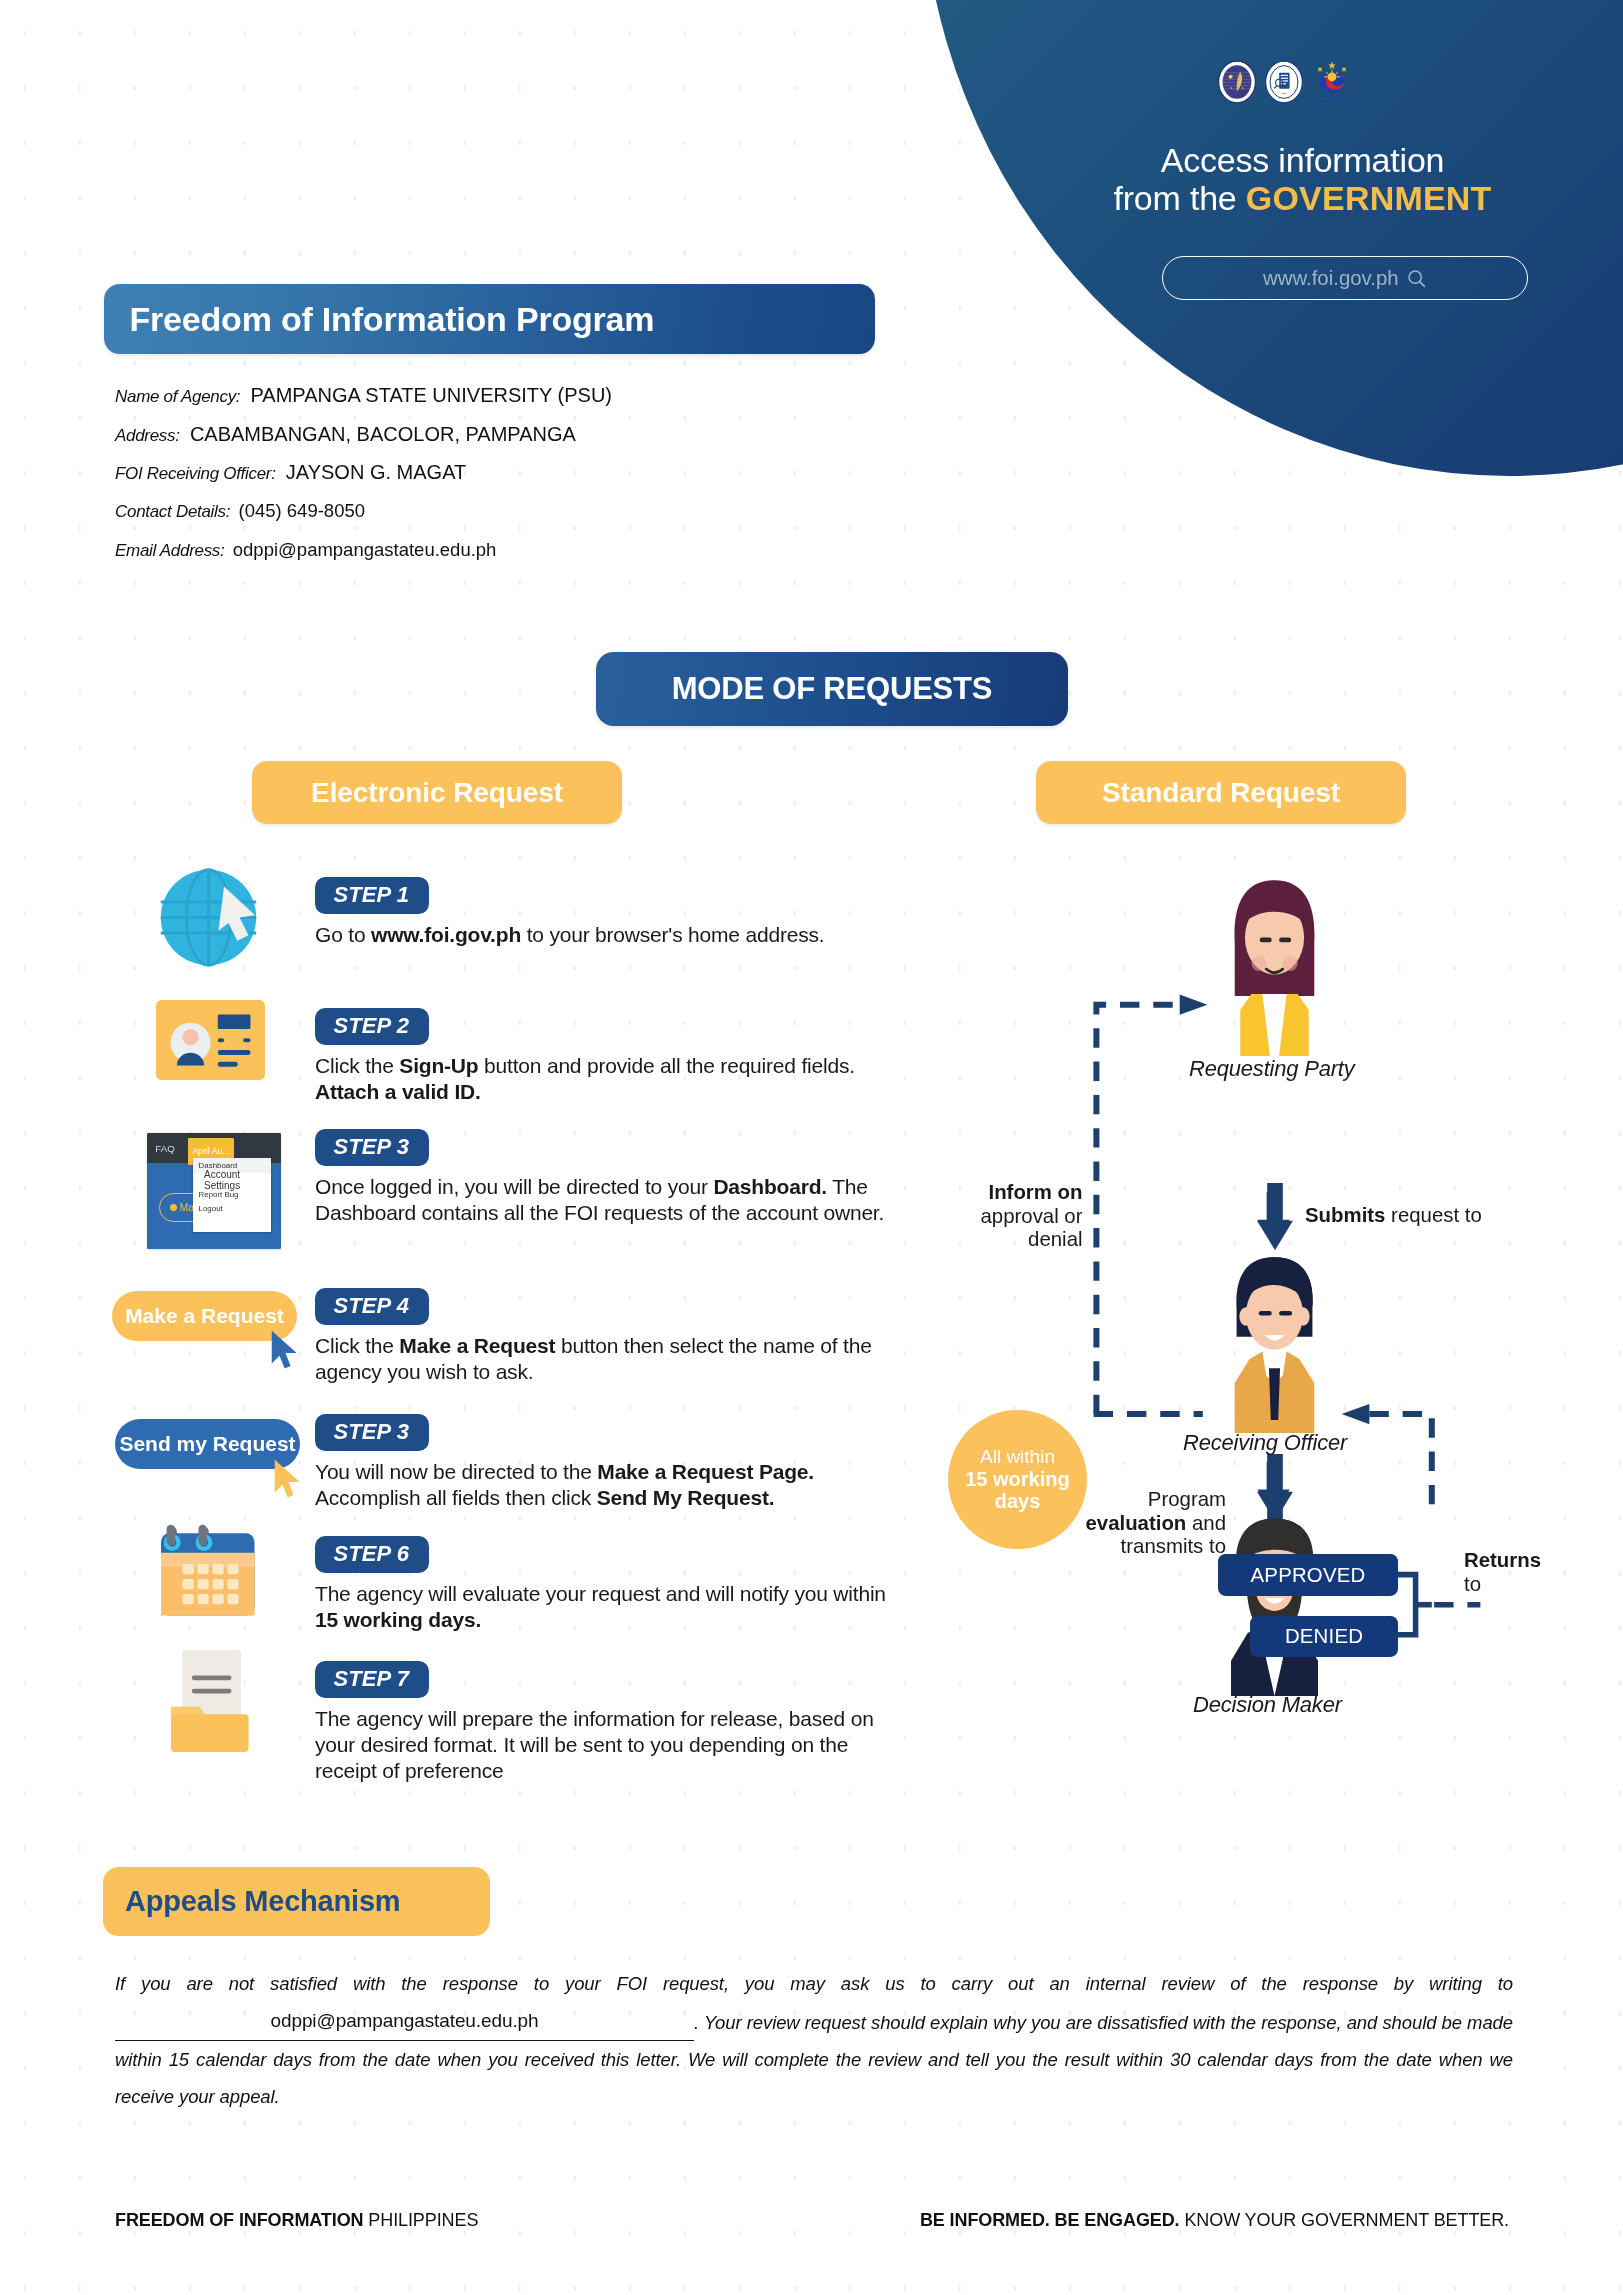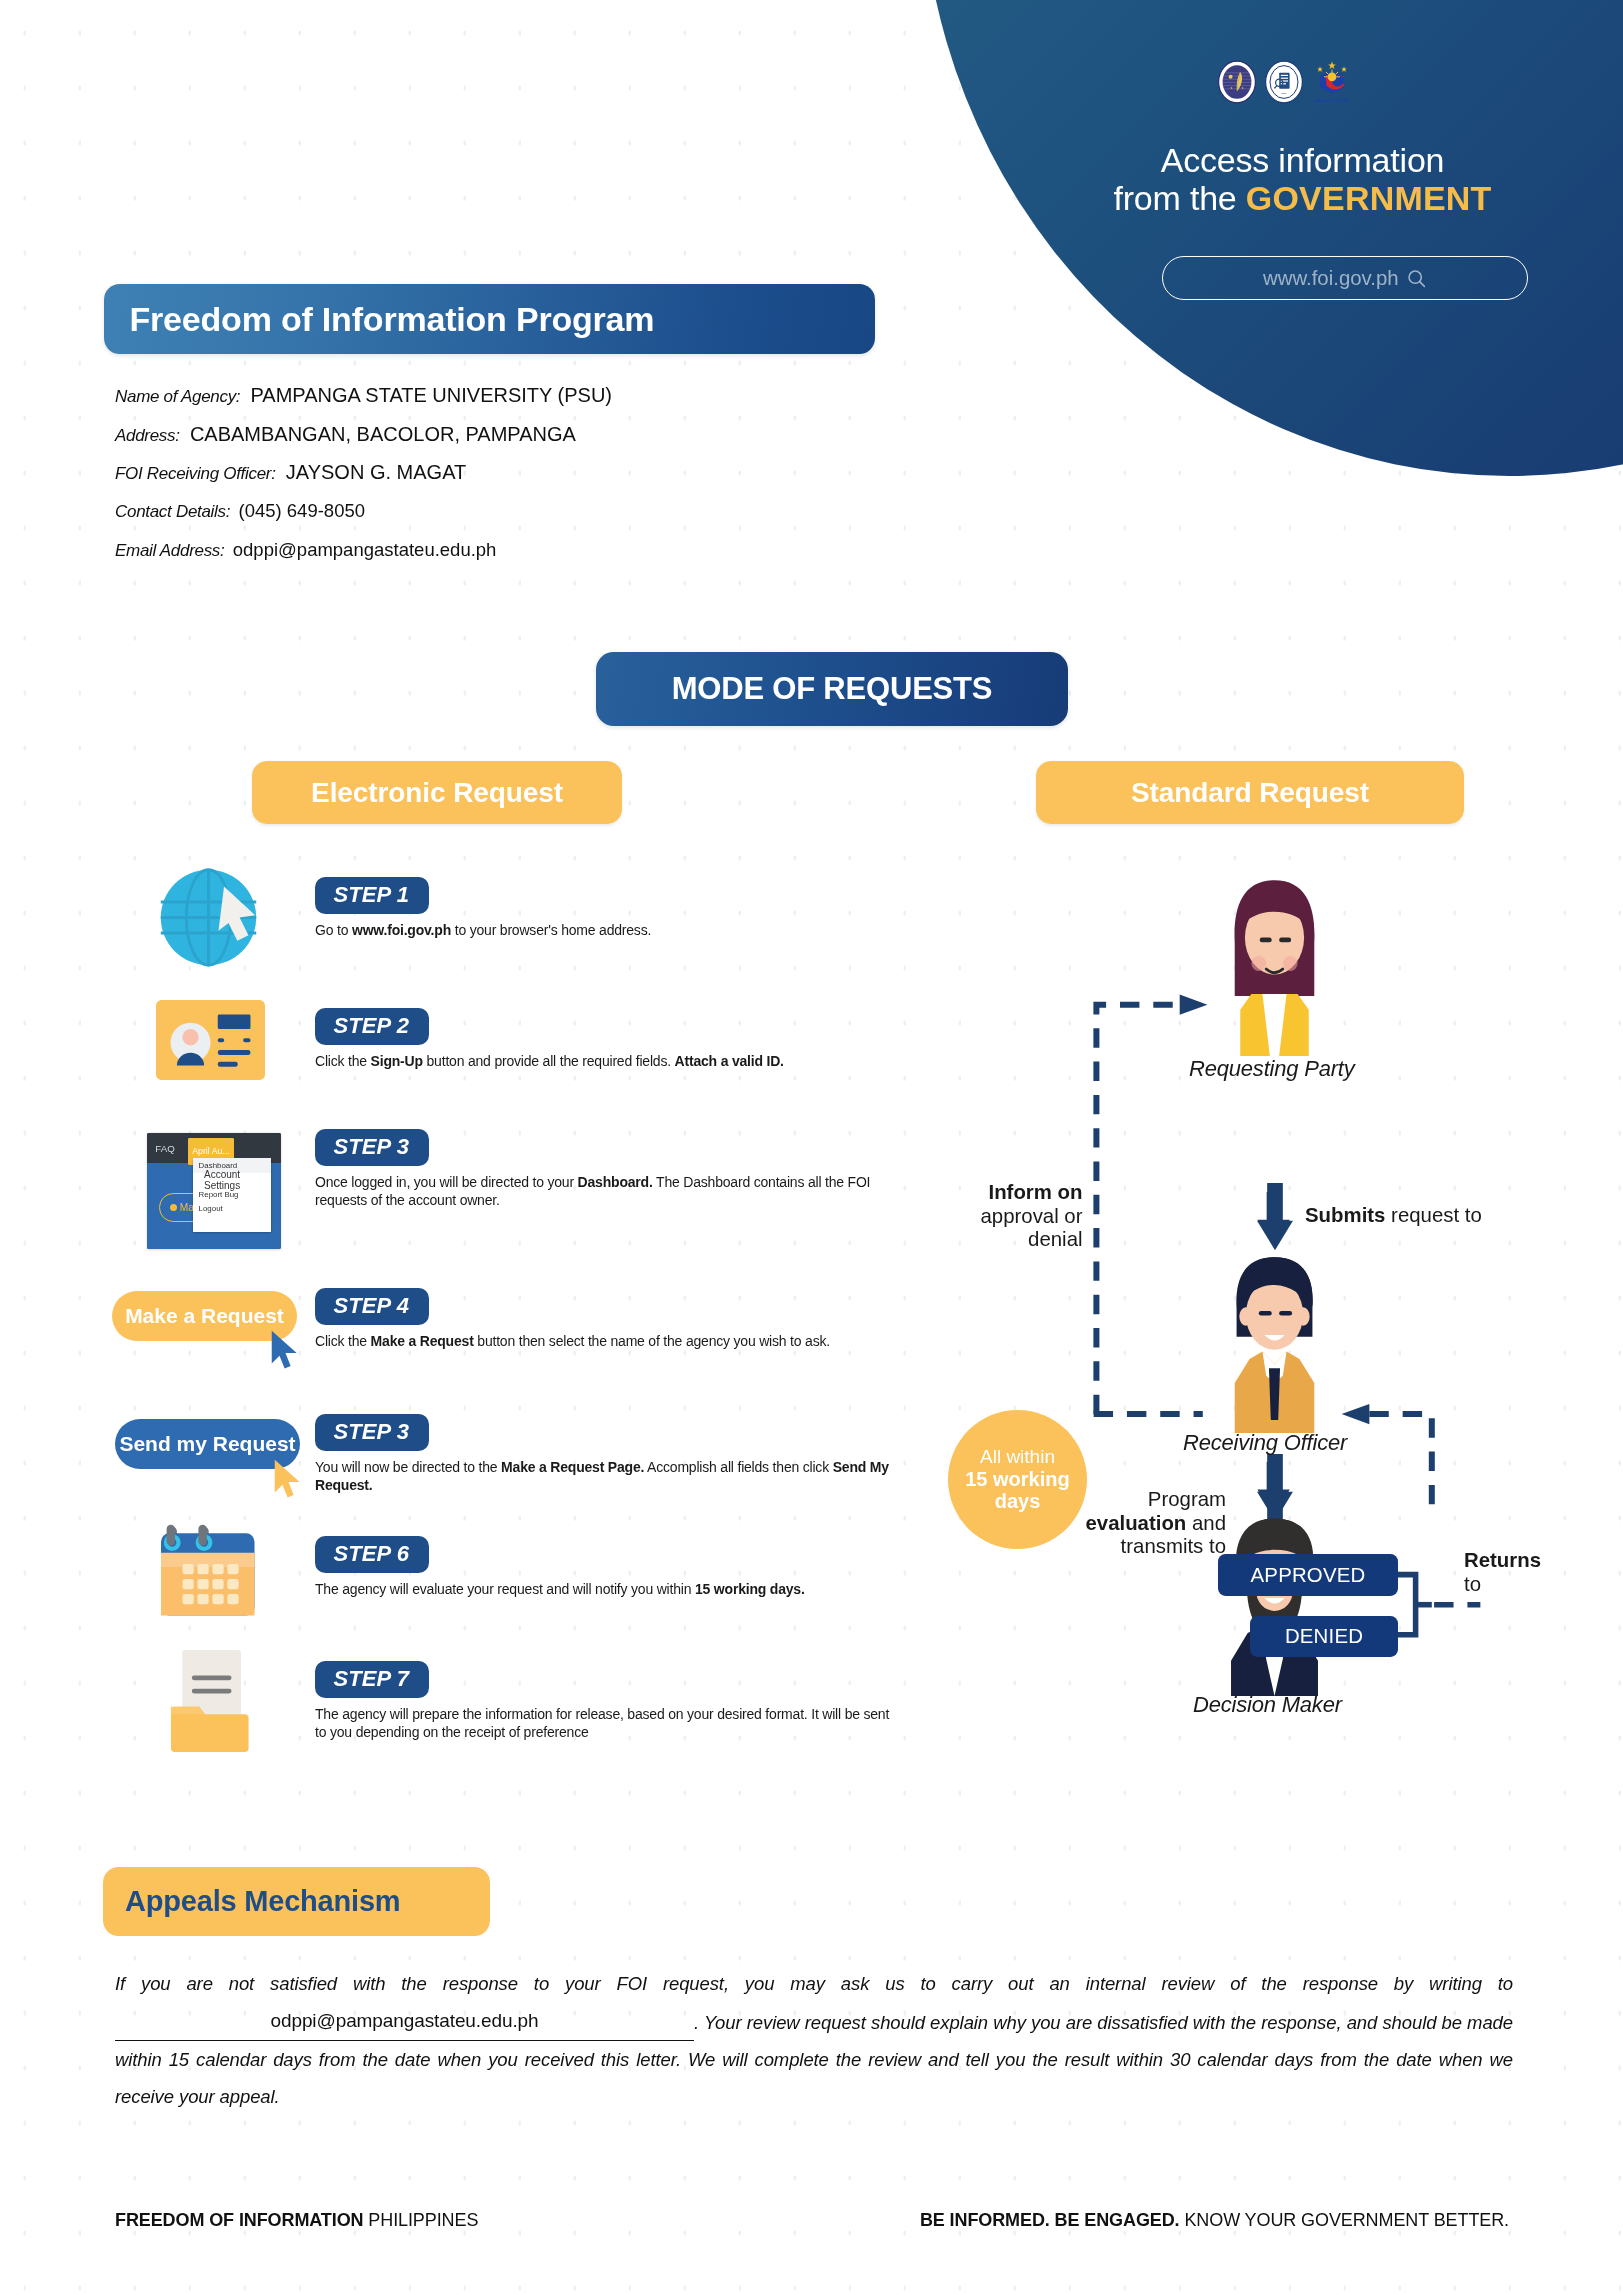--- a/index.html
+++ b/index.html
@@ -90,36 +90,36 @@
   .mode-banner span { color: #fff; font-size: 31px; font-weight: 700; letter-spacing: -0.2px; }
 
   .cat-pill {
     position: absolute; height: 63px; border-radius: 15px;
     background: #fbc25c;
     display: flex; align-items: center; justify-content: center;
     box-shadow: 0 1.4px 3.7px rgba(0,0,0,0.08);
   }
   .cat-pill span { color: #ffffff; font-size: 28px; font-weight: 700; letter-spacing: -0.1px; }
   #cat-electronic { left: 252px; top: 761px; width: 370px; }
-  #cat-standard  { left: 1036px; top: 761px; width: 428px; }
+  #cat-standard  { left: 1036px; top: 761px; width: 370px; }
 
   
   .step { position: absolute; left: 315px; width: 579px; }
   .step-badge {
     display: inline-block;
     background: #1f4d87; border-radius: 10.2px;
     padding: 4.6px 20.4px 6.5px 18.5px;
   }
   .step-badge span {
     color: #ffffff; font-size: 22px; font-weight: 700;
     font-style: italic; letter-spacing: 0.1px;
   }
   .step-body {
     margin-top: 8.3px;
-    font-size: 14px; line-height: 1.24; color: #1a1a1a;
+    font-size: 21px; line-height: 1.24; color: #1a1a1a;
     letter-spacing: -0.2px;
   }
   .step-body b { font-weight: 700; }
 
   .step-icon { position: absolute; }
 
   
   .flow { position: absolute; left: 902px; top: 852px; width: 671px; height: 879px; }
   .flow-label {
     position: absolute; font-size: 20.4px; color: #1a1a1a; line-height: 1.16;

